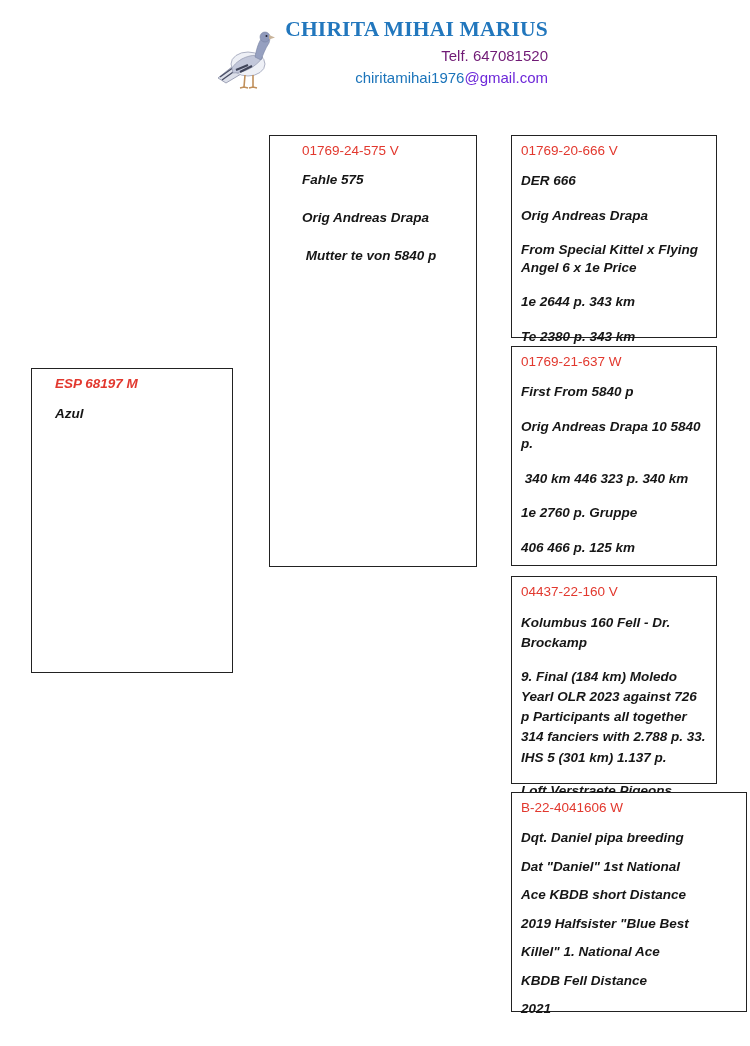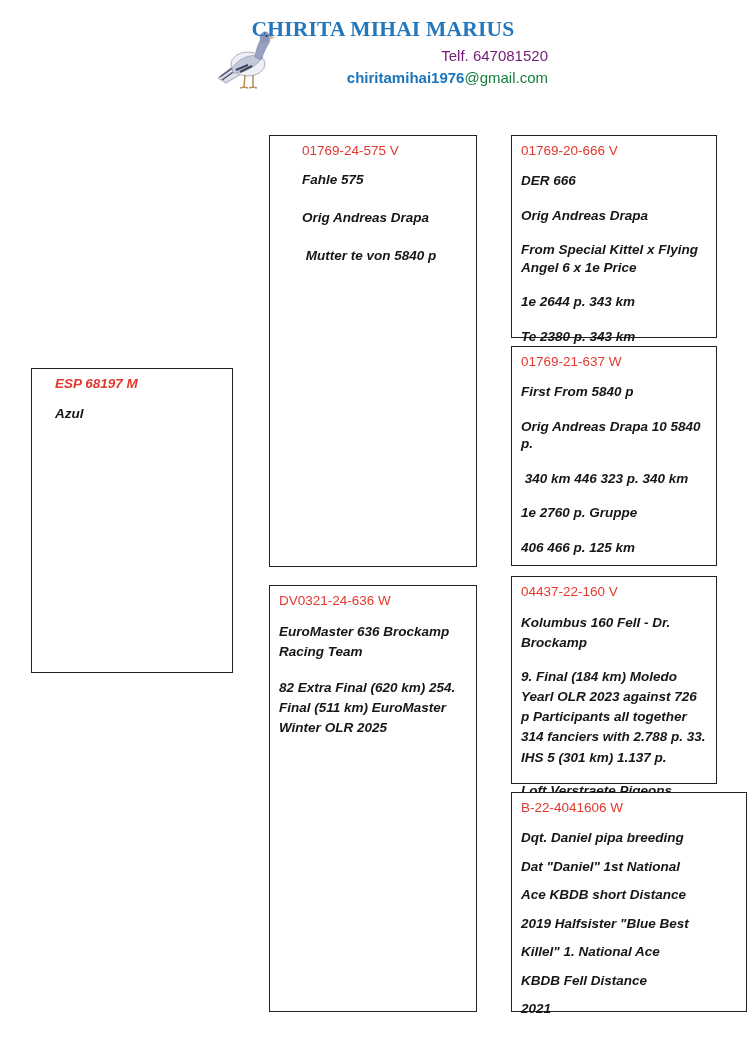--- a/index.html
+++ b/index.html
@@ -10,28 +10,27 @@
   }
   
   #logo{position:absolute;left:214px;top:26px;width:62px;height:72px;}
   #header-block{
     position:absolute;top:17px;right:202px;width:330px;text-align:right;
   }
   #brand-name{
     font-family:"Liberation Serif",serif;font-weight:bold;
     font-size:21.5px;color:#2277bd;letter-spacing:.2px;line-height:1.15;
     margin:0 0 5px 0;
-    text-align:center;
   }
   #phone-number{
     font-size:15px;color:#701a75;margin:0 0 4px 0;line-height:1.2;
   }
   #email-address{font-size:15px;line-height:1.2;margin:0;}
-  #email-address .user{font-weight:bold;color:#1b74ba;}
-  #email-address .domain{color:#15803d;}
+  #email-address .user{font-weight:normal;color:#1b74ba;}
+  #email-address .domain{color:#6d28d9;}
   
   .pbox{
     position:absolute;background:#fff;border:1.6px solid #222;
     box-sizing:border-box;padding:7px 9px;
     font-size:13.5px;font-weight:bold;font-style:italic;color:#161616;
   }
   .ring{
     color:#e2382e;font-weight:normal;font-style:normal;
     margin:0 0 13px 0;line-height:1.2;
   }
@@ -116,27 +115,20 @@
     <div class="ring">01769-21-637 W</div>
     <div class="lines">
         <p>First From 5840 p</p>
         <p>Orig Andreas Drapa 10 5840 p.</p>
         <p>&nbsp;340 km 446 323 p. 340 km</p>
         <p>1e 2760 p. Gruppe</p>
         <p>406 466 p. 125 km</p>
       </div>
   </div>
 
-  <div id="box-dam" class="pbox sp-e">
-    <div class="ring">DV0321-24-636 W</div>
-    <div class="lines">
-        <p>EuroMaster 636 Brockamp Racing Team</p>
-        <p>82 Extra Final (620 km) 254. Final (511 km) EuroMaster Winter OLR 2025</p>
-      </div>
-  </div>
 
   <div id="box-dam-sire" class="pbox sp-f">
     <div class="ring">04437-22-160 V</div>
     <div class="lines">
         <p>Kolumbus 160 Fell - Dr. Brockamp</p>
         <p>9. Final (184 km) Moledo Yearl OLR 2023 against 726 p Participants all together 314 fanciers with 2.788 p. 33. IHS 5 (301 km) 1.137 p.</p>
         <p>Loft Verstraete Pigeons</p>
       </div>
   </div>
 

